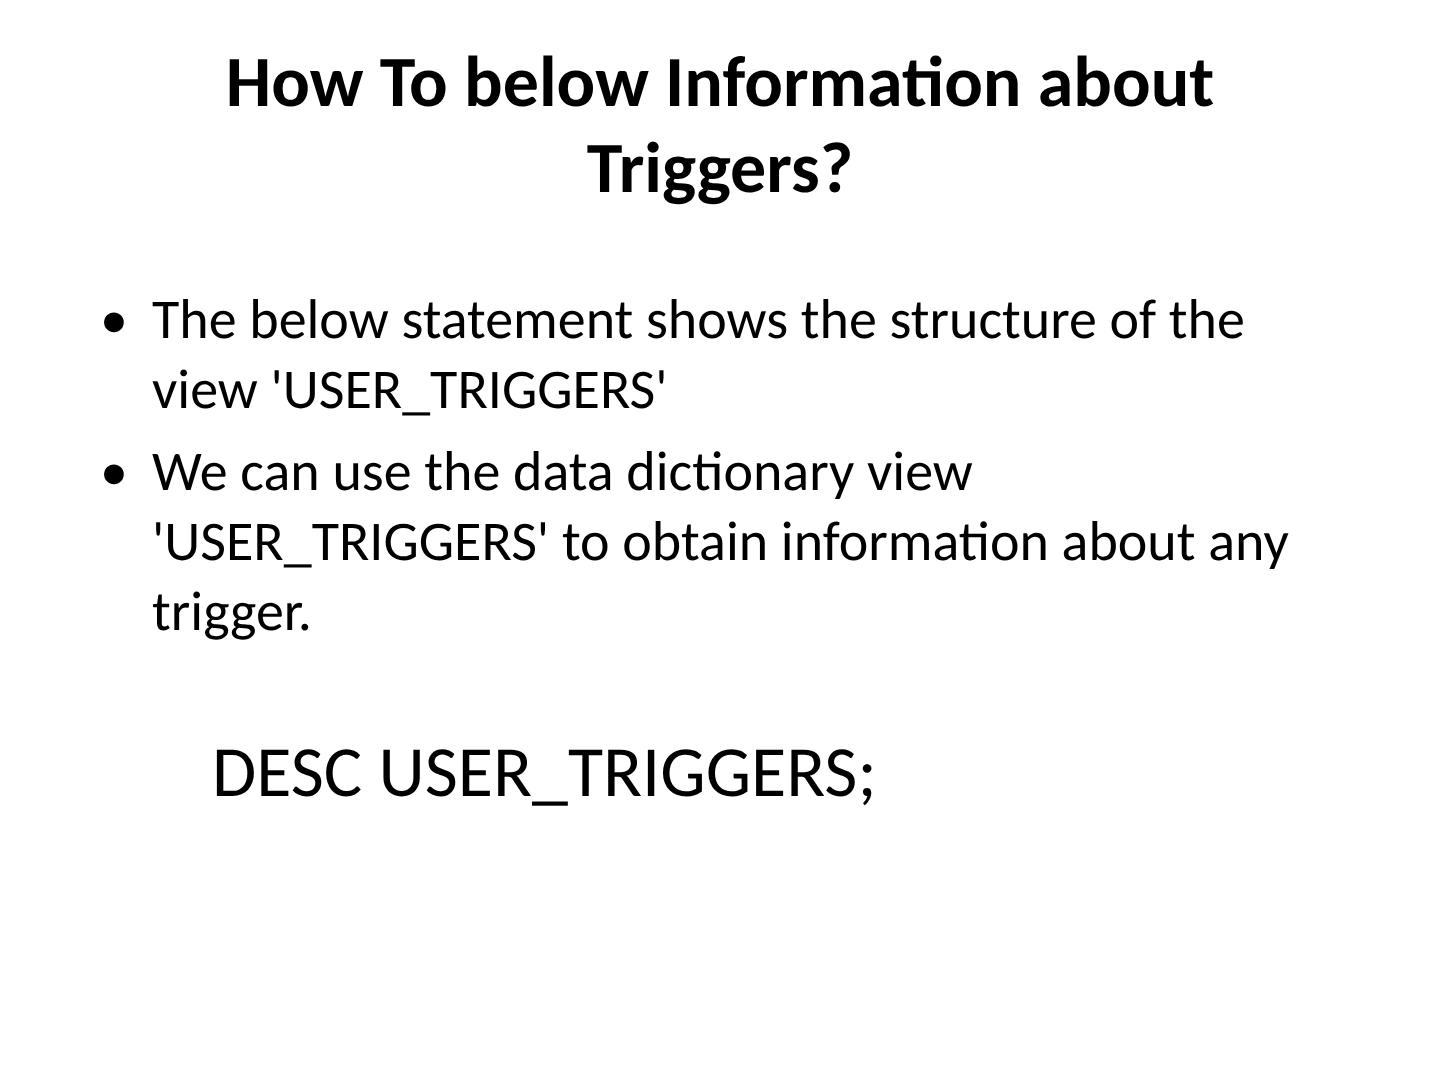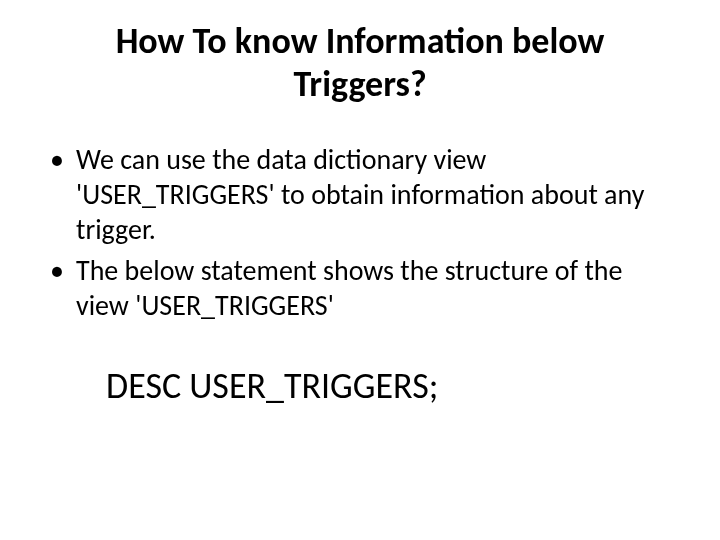--- a/index.html
+++ b/index.html
@@ -44,20 +44,20 @@
     }
     .code-statement {
       font-size: 36px;
       line-height: 1.3;
       padding-left: 58px;
     }
   </style>
 </head>
 <body>
 
-<h1 class="title">How To know Information below Triggers?</h1>
+<h1 class="title">How To below Information about Triggers?</h1>
 
 <ul class="bullet-list">
+  <li class="bullet-item">The below statement shows the structure of the view 'USER_TRIGGERS'</li>
   <li class="bullet-item">We can use the data dictionary view 'USER_TRIGGERS' to obtain information about any trigger.</li>
-  <li class="bullet-item">The below statement shows the structure of the view 'USER_TRIGGERS'</li>
 </ul>
 
 <div class="code-statement">DESC USER_TRIGGERS;</div>
 
 </body></html>

